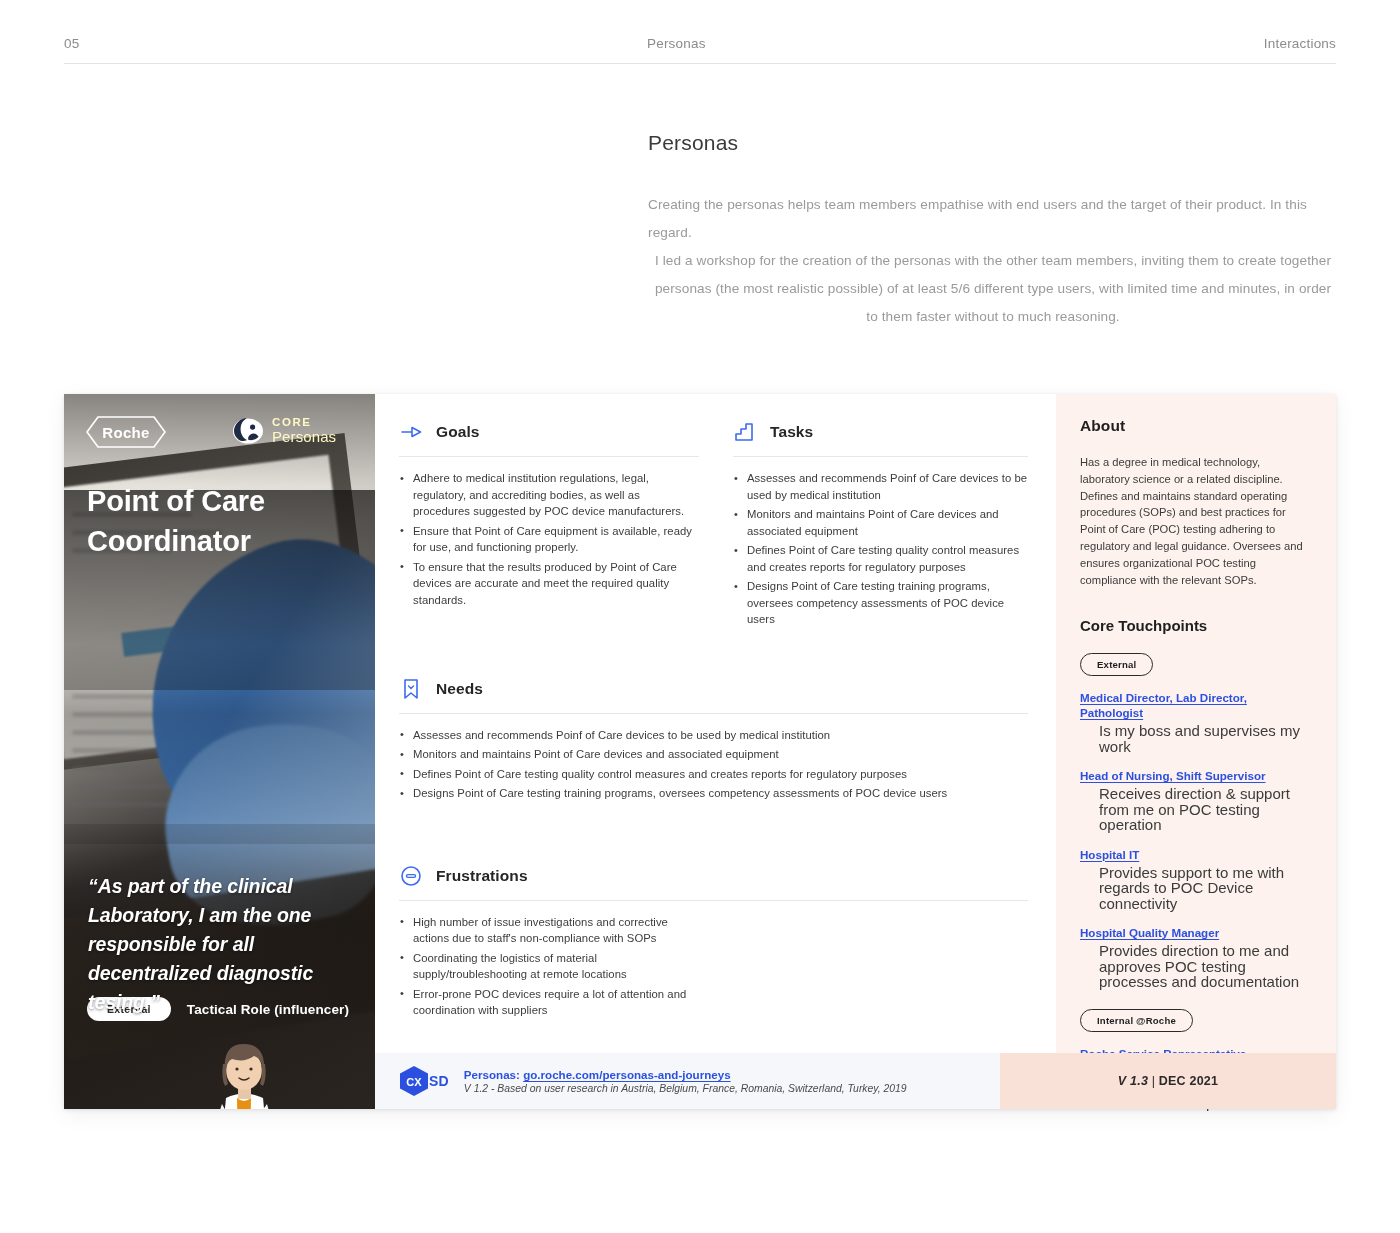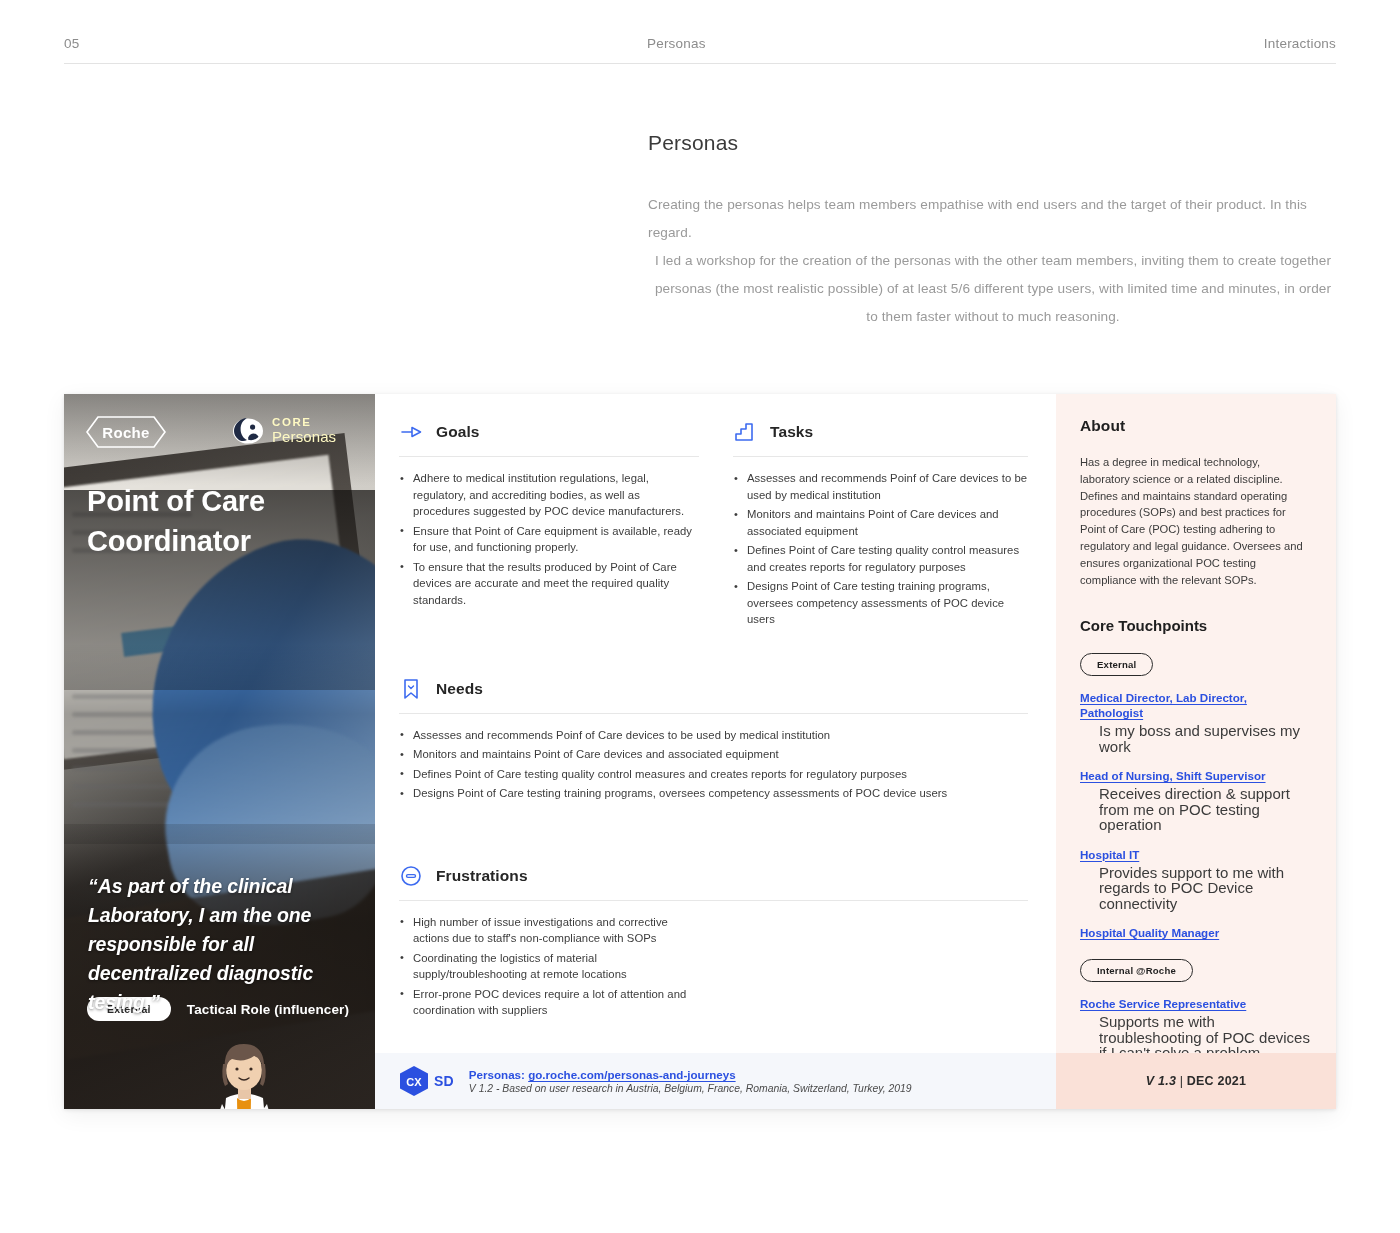--- a/index.html
+++ b/index.html
@@ -170,28 +170,28 @@
     font-size: 11.6px; font-weight: 700; color: #2b50e0;
     text-decoration: underline; text-underline-offset: 2px; line-height: 15px;
   }
   .tp-desc { margin-top: 3px; font-size: 15px; line-height: 15.5px; color: #3b3b3b; margin-left: 19px; }
 
   
   .foot-left {
     position: absolute; left: 311px; bottom: 0; width: 681px; height: 56px;
     background: #f5f7fb; display: flex; align-items: center; padding-left: 24px; gap: 15px;
   }
-  .cxsd { display: flex; align-items: center; gap: 5px; }
+  .cxsd { display: flex; align-items: center; }
   .hexmark { width: 30px; height: 32px; position: relative; }
   .sd { font-size: 14px; font-weight: 700; color: #2b50e0; letter-spacing: .2px; }
   .foot-txt .c1 { font-size: 11.6px; font-weight: 700; color: #2b50e0; }
   .foot-txt .c1 u { text-underline-offset: 2px; }
   .foot-txt .c2 { margin-top: 2px; font-size: 10.4px; font-style: italic; color: #4a4a4a; }
   .foot-right {
-    position: absolute; right: 0; bottom: 0; width: 280px; height: 56px;
+    position: absolute; right: 0; bottom: 0; width: 336px; height: 56px;
     background: #fae1d8; display: flex; align-items: center; justify-content: center;
   }
   .foot-right .v {
     font-size: 12.5px; color: #2b2b2b; letter-spacing: .2px;
   }
   .foot-right .v i { font-style: italic; font-weight: 600; }
   .foot-right .v b { font-weight: 700; }
 </style>
 </head>
 <body>
@@ -409,20 +409,21 @@
           <div class="tp">
             <div class="tp-title">Head of Nursing, Shift Supervisor</div>
             <div class="tp-desc">Receives direction &amp; support from me on POC testing operation</div>
           </div>
           <div class="tp">
             <div class="tp-title">Hospital IT</div>
             <div class="tp-desc">Provides support to me with regards to POC Device connectivity</div>
           </div>
           <div class="tp">
             <div class="tp-title">Hospital Quality Manager</div>
+            <div class="tp-desc">Provides direction to me and approves POC testing processes and documentation</div>
           </div>
         </div>
 
         <div>
           <div class="tag-pill">Internal @Roche</div>
           <div class="tp">
             <div class="tp-title">Roche Service Representative</div>
             <div class="tp-desc">Supports me with troubleshooting of POC devices if I can't solve a problem</div>
           </div>
         </div>

